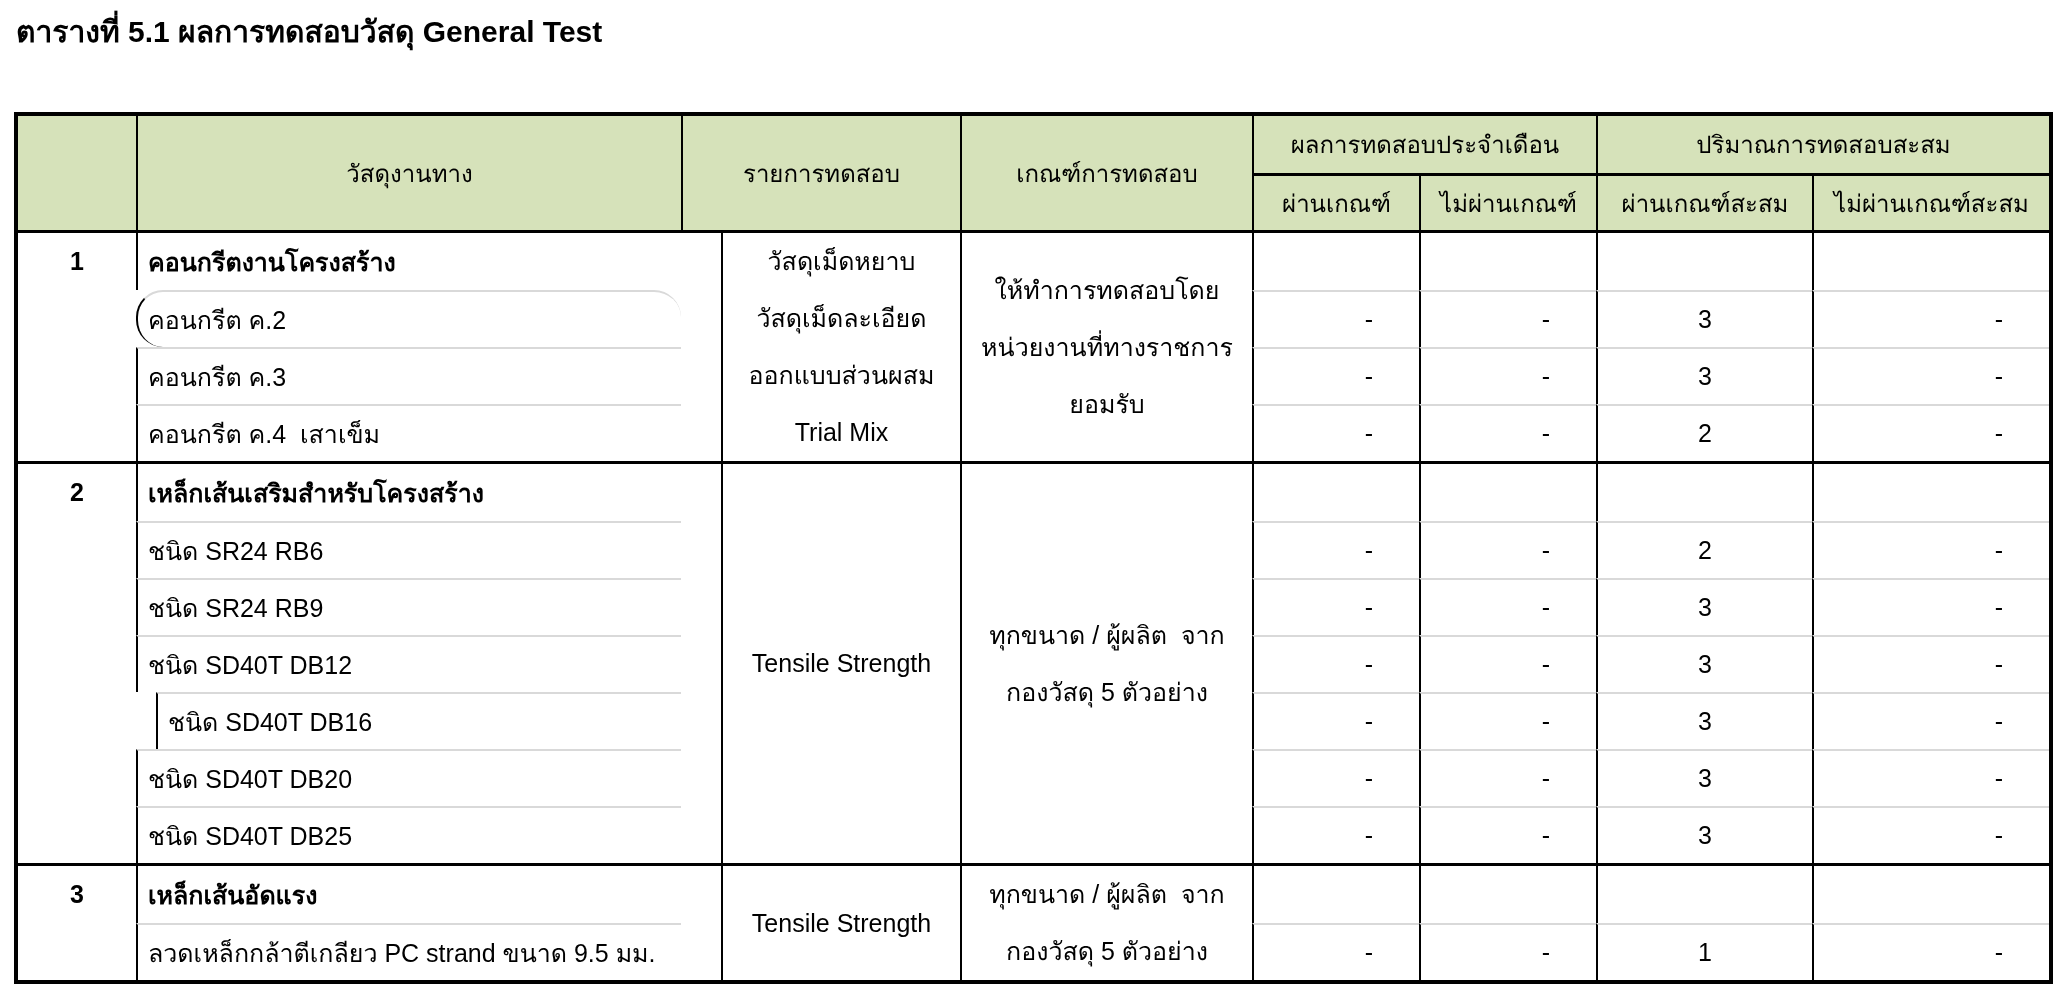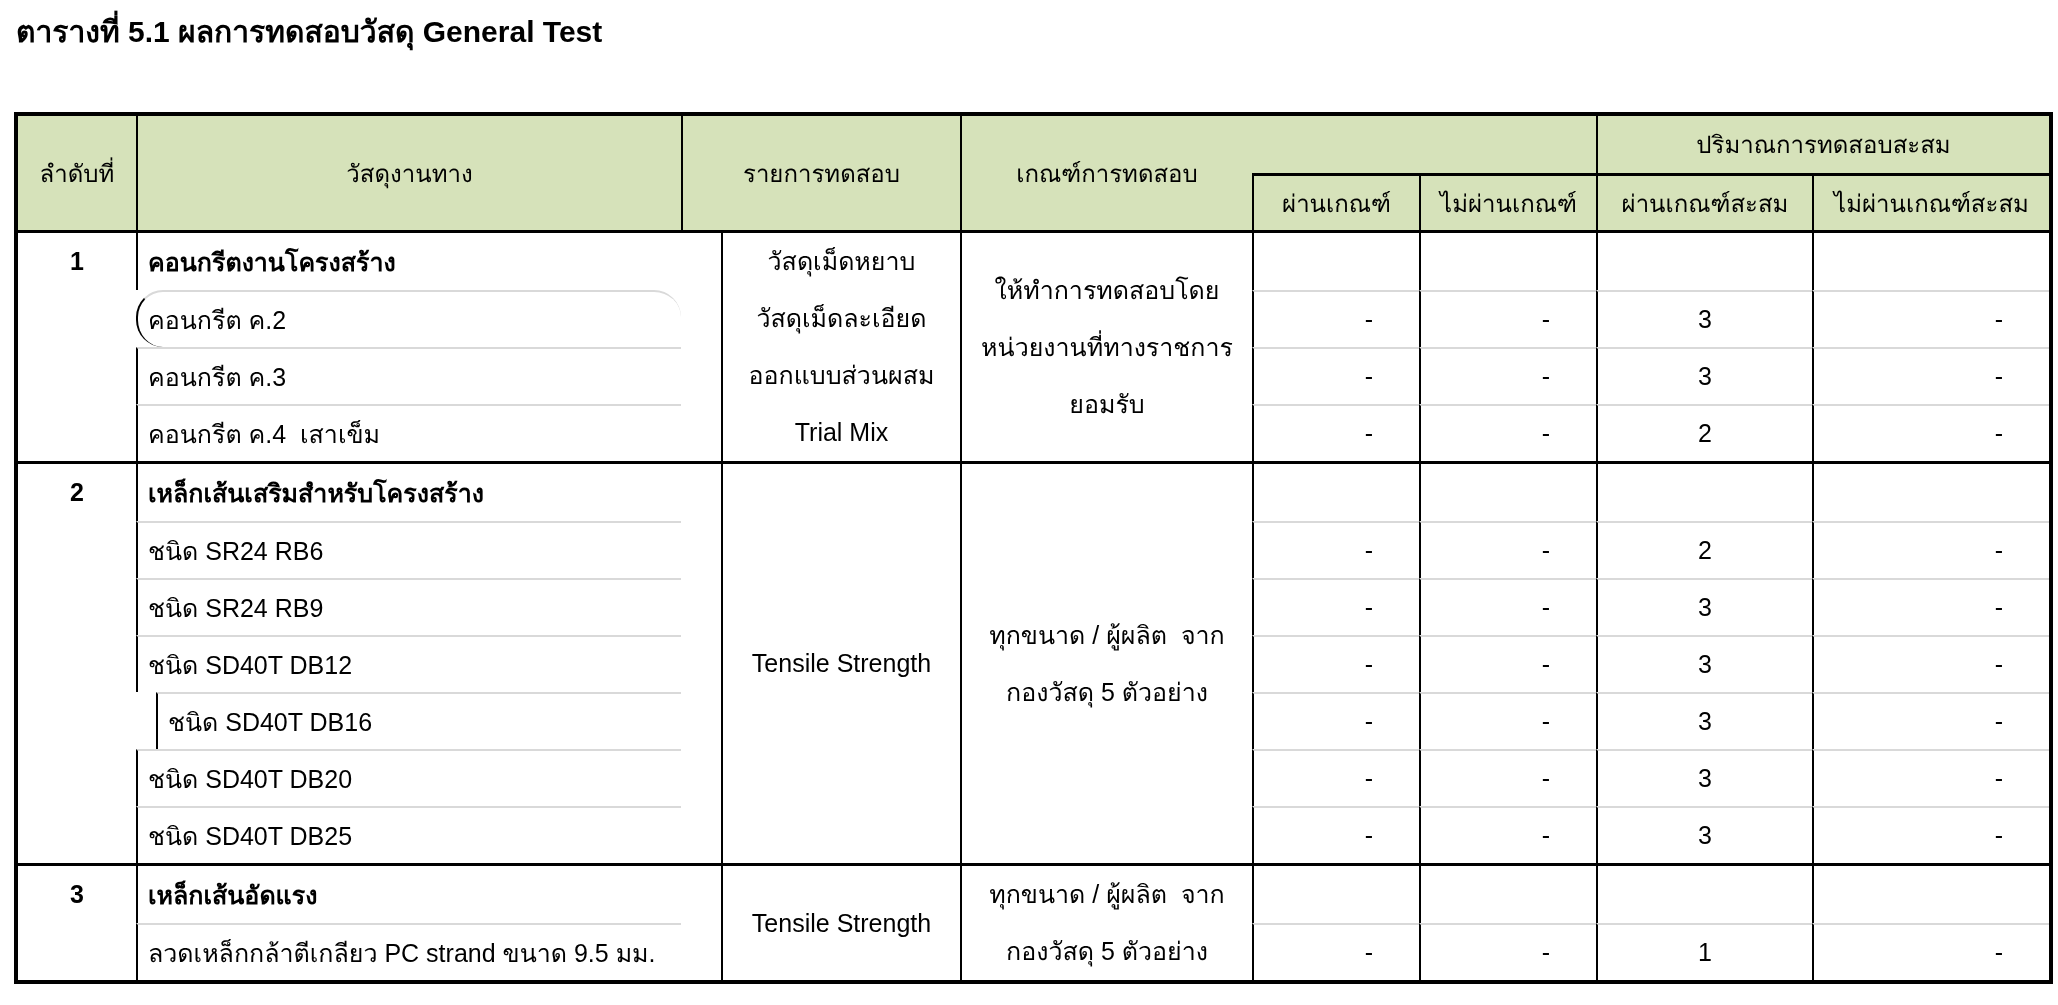--- a/index.html
+++ b/index.html
@@ -76,24 +76,24 @@
   .sep-top{border-top:2px solid #d9d9d9;}
   .b{font-weight:bold;text-align:center;}
 </style>
 </head>
 <body>
 
 <div class="title">ตารางที่ 5.1 ผลการทดสอบวัสดุ General Test</div>
 
 <div class="tbl">
   <div class="grid8 thead" style="background: rgb(214, 226, 186);">
-    <div class="cell hc span2" style="grid-column:1">ลำดับที่</div>
     <div class="cell hc span2 bl" style="grid-column:2">วัสดุงานทาง</div>
     <div class="cell hc span2 bl" style="grid-column:4">เกณฑ์การทดสอบ</div>
     <div class="cell hc span2 bl" style="grid-column:3">รายการทดสอบ</div>
+    <div class="cell hc bl" style="grid-column:5 / span 2;grid-row:1">ผลการทดสอบประจำเดือน</div>
     <div class="cell hc bl" style="grid-column:7 / span 2;grid-row:1">ปริมาณการทดสอบสะสม</div>
     <div class="cell hc bl subhdr" style="grid-column:6;grid-row:2">ไม่ผ่านเกณฑ์</div>
     <div class="cell hc bl subhdr" style="grid-column:5;grid-row:2">ผ่านเกณฑ์</div>
     <div class="cell hc bl subhdr" style="grid-column:7;grid-row:2">ผ่านเกณฑ์สะสม</div>
     <div class="cell hc bl subhdr" style="grid-column:8;grid-row:2">ไม่ผ่านเกณฑ์สะสม</div>
   </div>
   <div>
       <div class="grid8 tgroup" style="grid-template-rows: repeat(4, 57px);">
         <div class="cell dcell no-cell"><div class="line">1</div></div>
         <div class="cell dcell mat-cell bl b" style="grid-row: 1;">คอนกรีตงานโครงสร้าง</div>

